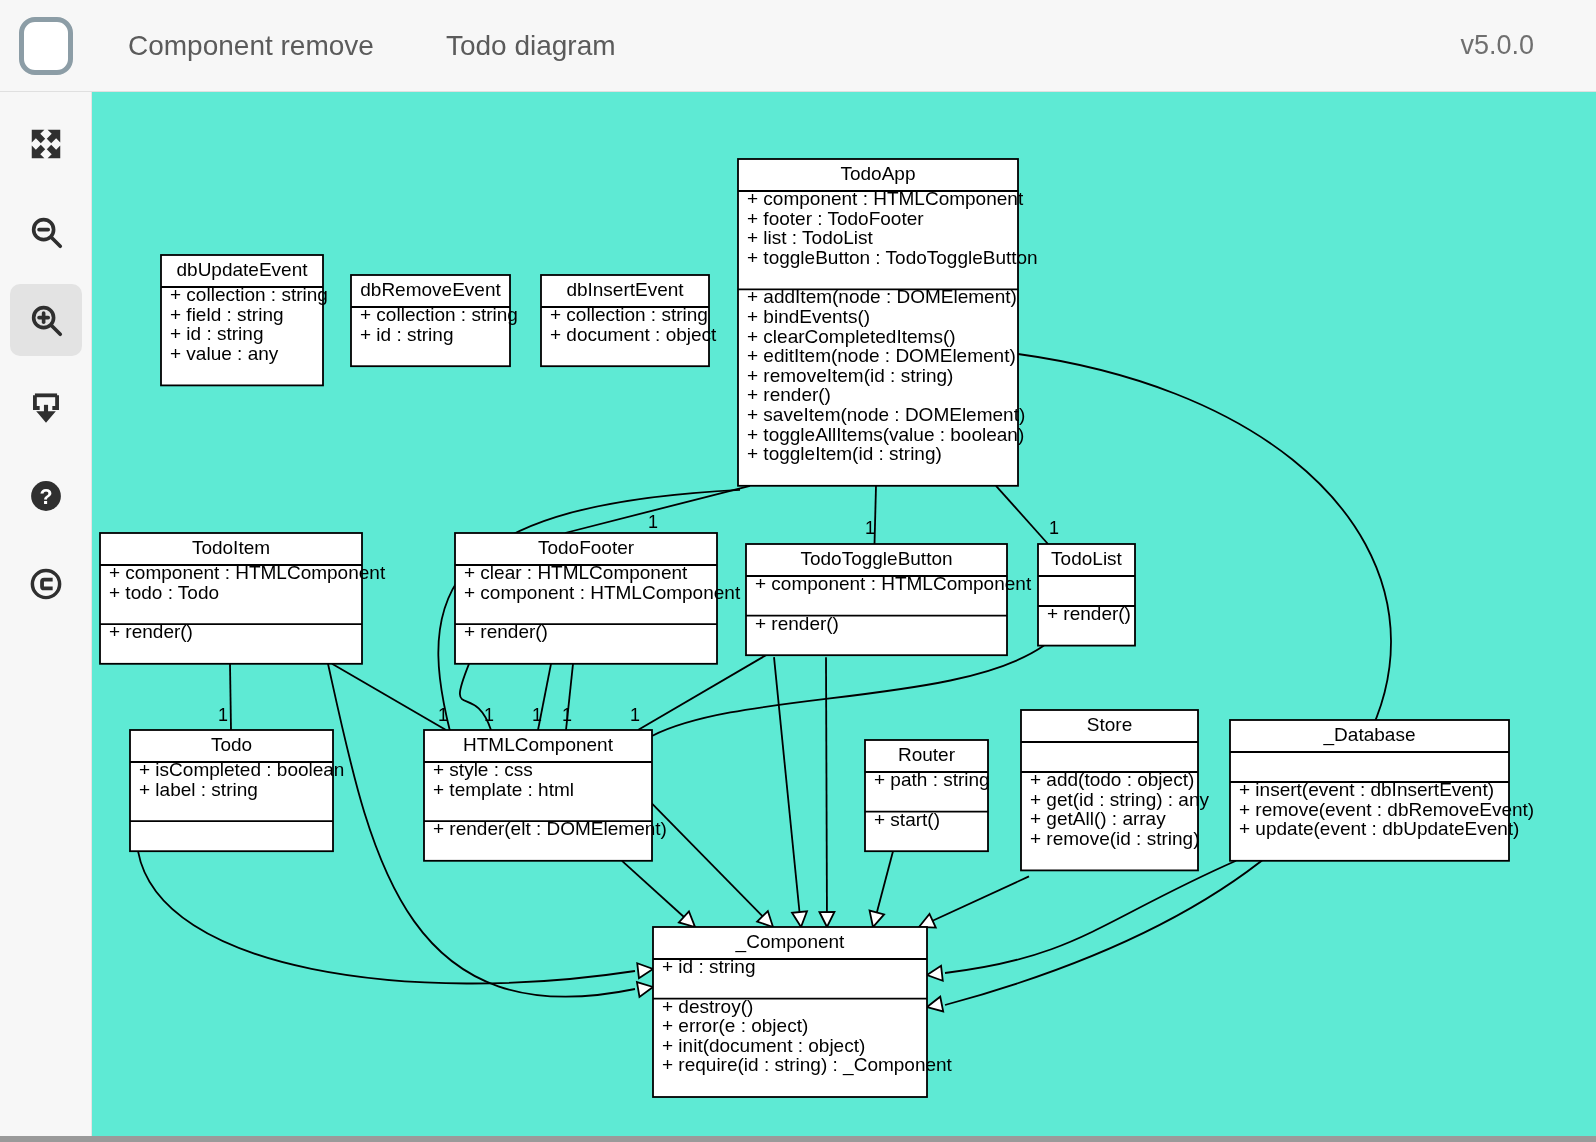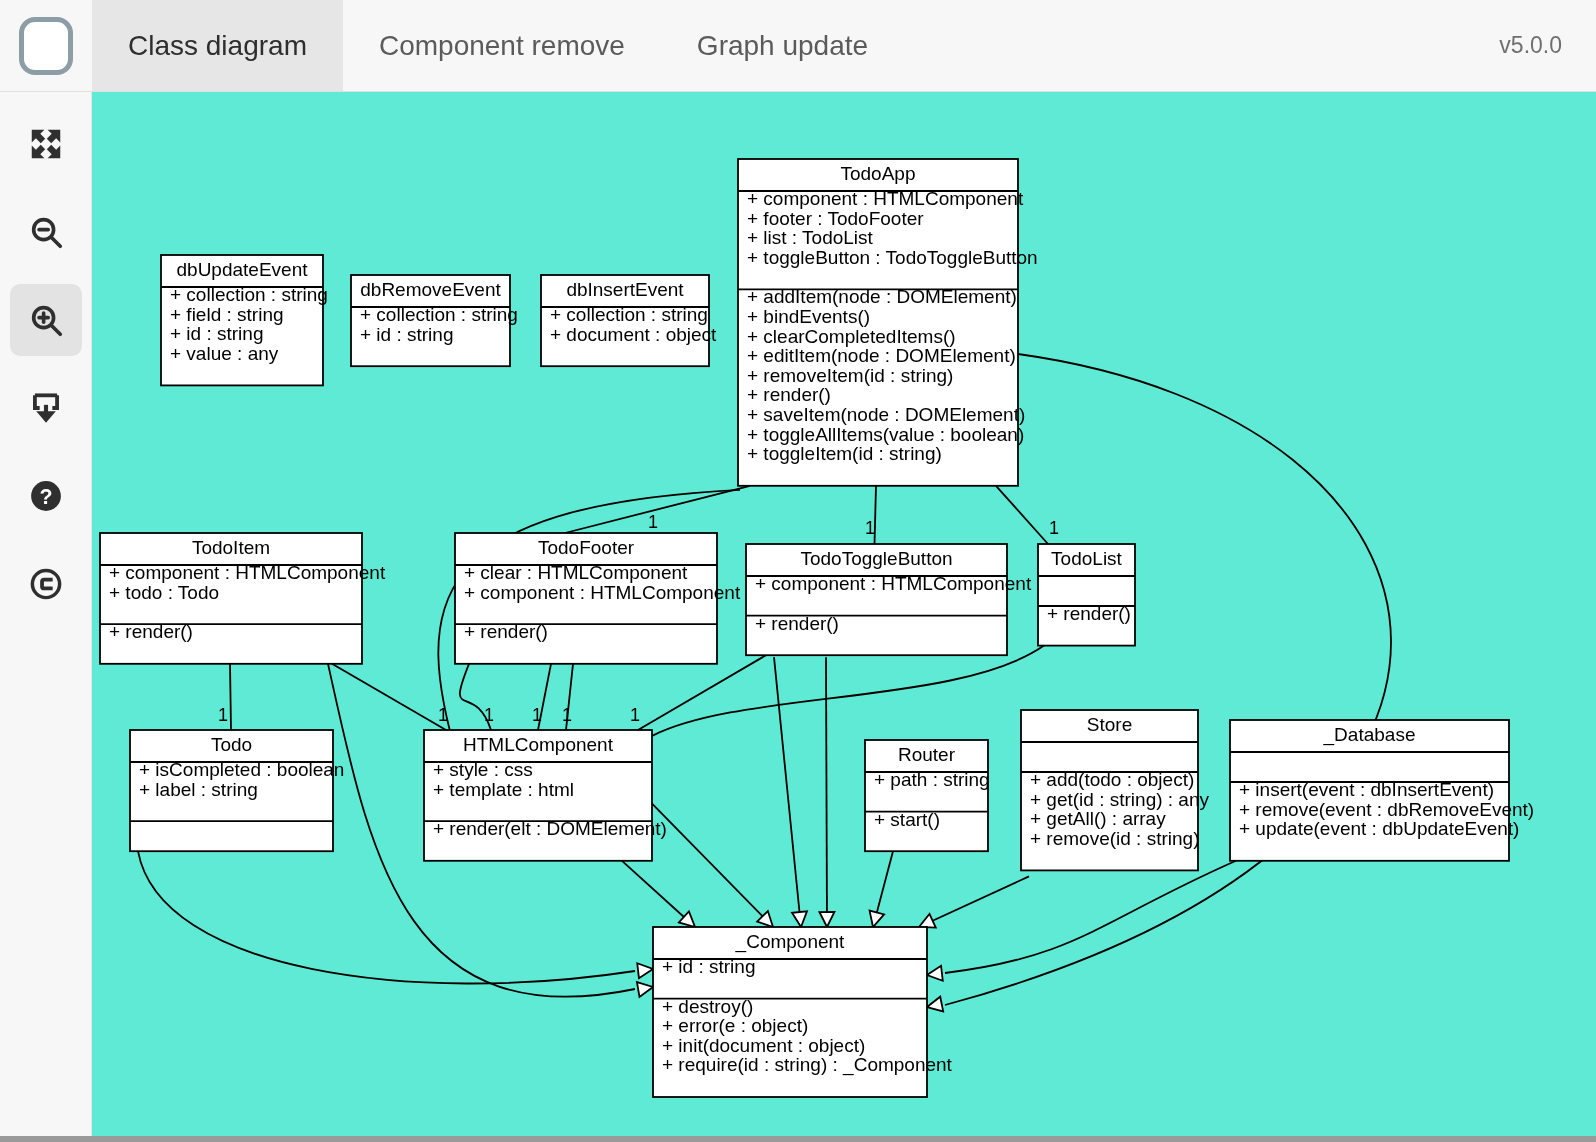--- a/index.html
+++ b/index.html
@@ -51,22 +51,22 @@
     border: none;
     font-family: "Liberation Sans", sans-serif;
   }
   .tab.active {
     background: #e6e6e6;
     color: #2e2e2e;
   }
   .version {
     margin-left: auto;
     display: flex; align-items: center;
-    padding-right: 34px;
-    font-size: 23px;
+    padding-right: 62px;
+    font-size: 27px;
     color: #6f6f6f;
   }
 
   
   .body-row {
     flex: 1 1 auto;
     display: flex;
     min-height: 0;
     position: relative;
   }
@@ -121,23 +121,22 @@
 
 <div id="app">
 
   <div class="topbar">
 
     <div class="logo-cell">
       <div class="logo-shape"></div>
     </div>
 
     <div class="tabs">
-      <button class="tab active">Class diagram</button>
       <button class="tab">Component remove</button>
-      <button class="tab">Graph update</button>
+      <button class="tab">Todo diagram</button>
     </div>
 
     <div class="version">v5.0.0</div>
   </div>
 
   <div class="body-row">
 
     <div class="sidebar">
 
       <button class="side-btn">

